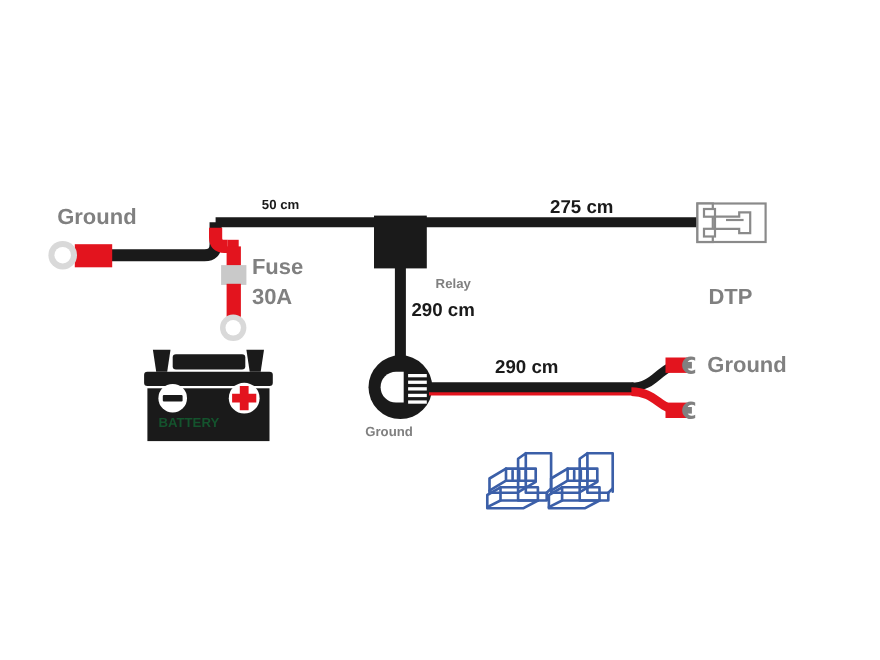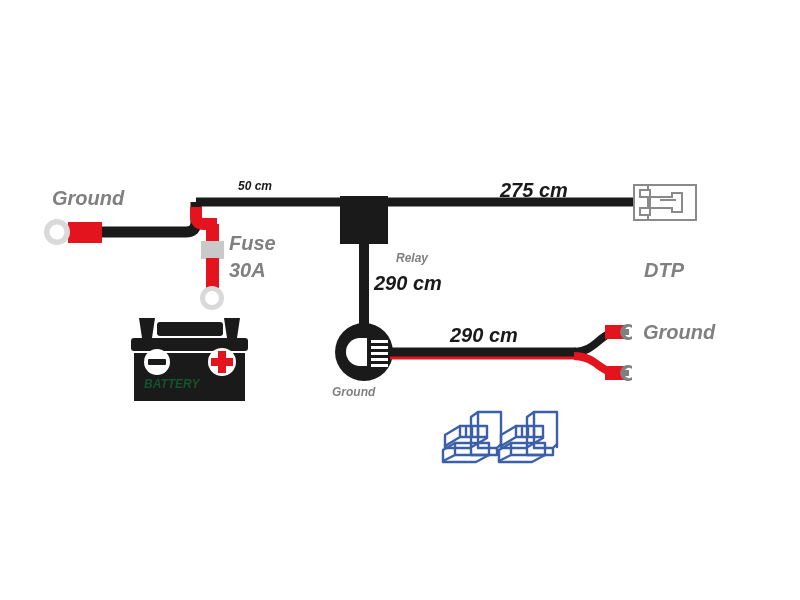--- a/index.html
+++ b/index.html
@@ -7,41 +7,40 @@
     padding: 0;
     background: #ffffff;
   }
   #canvas {
     position: relative;
     width: 800px;
     height: 600px;
     background: #ffffff;
     overflow: hidden;
     font-family: "Liberation Sans", sans-serif;
-    font-style: italic;
   }
   #diagram-svg {
     position: absolute;
     left: 0;
     top: 0;
     width: 800px;
     height: 600px;
   }
   .lbl {
     position: absolute;
     font-family: "Liberation Sans", sans-serif;
     font-weight: bold;
     white-space: nowrap;
     line-height: 1;
   }
   .lbl-gray  { color: #808080; }
   .lbl-black { color: #1a1a1a; }
   .sz-20 { font-size: 20px; }
   .sz-18 { font-size: 12px; }
-  .sz-17 { font-size: 20px; }
+  .sz-17 { font-size: 17px; }
 </style>
 </head>
 <body>
 
 <div id="canvas">
 
   <svg id="diagram-svg" viewBox="0 0 800 600">
 
     <g>
       <path d="M 98 232 L 186 232 Q 196 232 196 222 L 196 202" fill="none" stroke="#1a1a1a" stroke-width="11" stroke-linecap="butt"></path>

